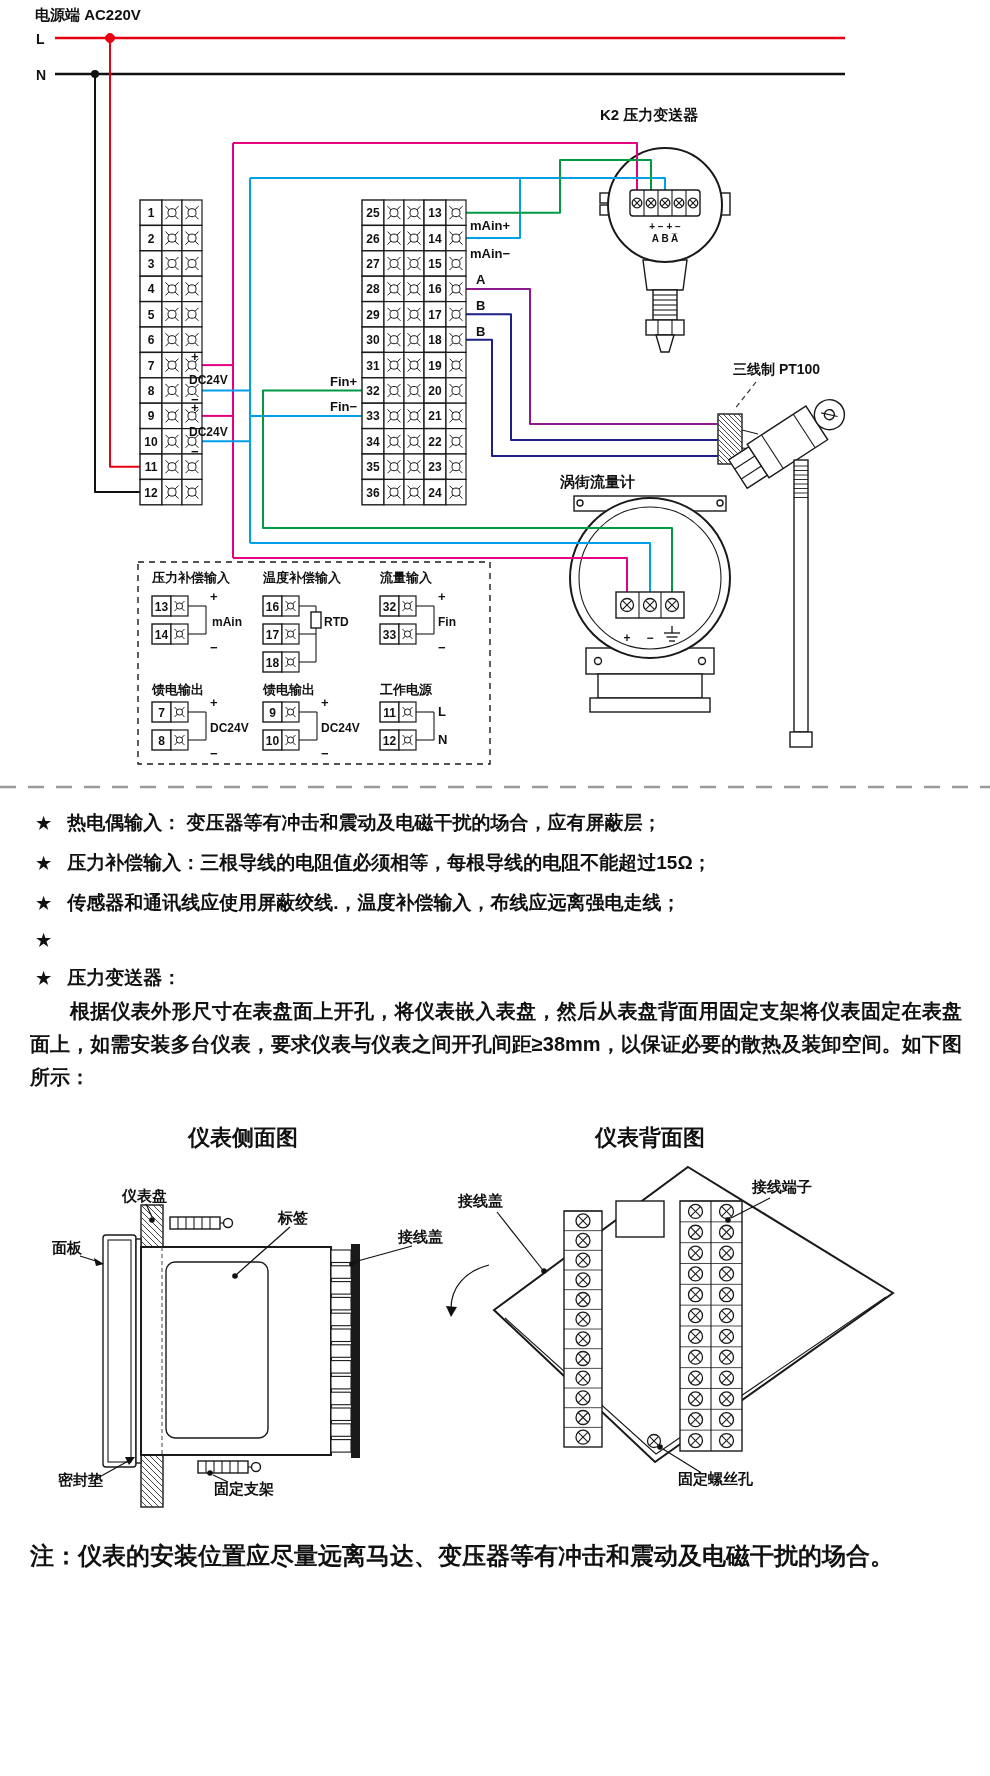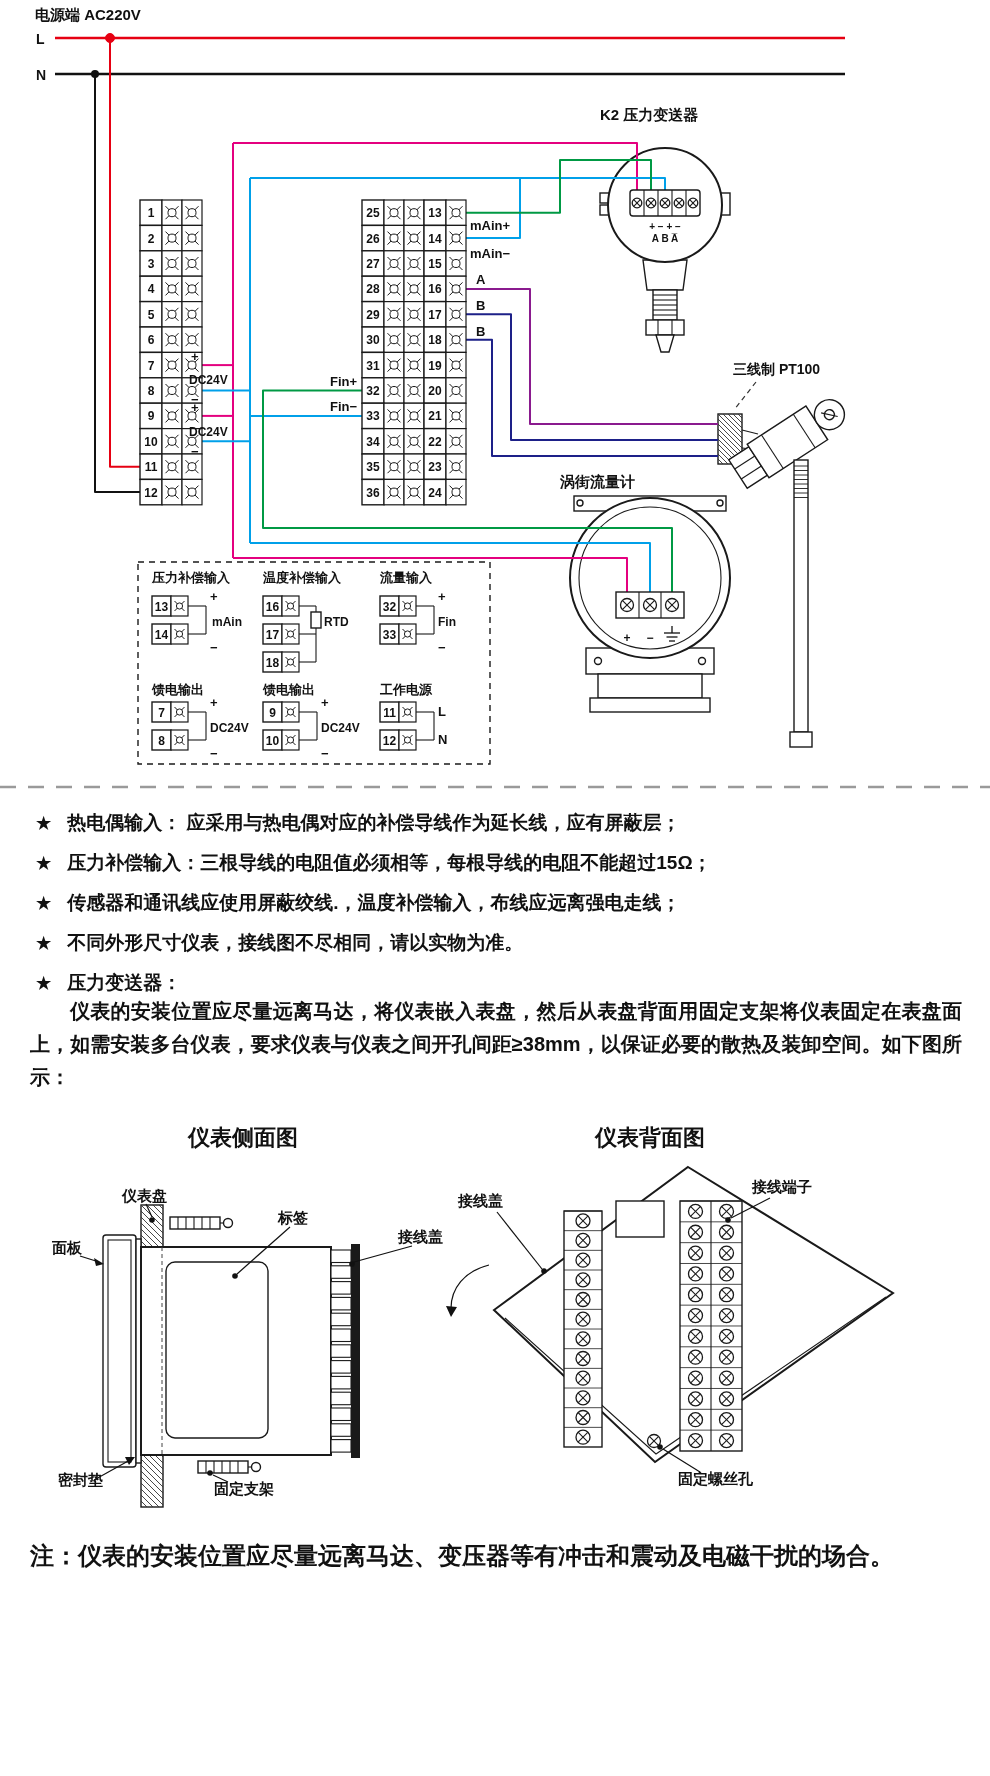--- a/index.html
+++ b/index.html
@@ -846,41 +846,40 @@
         <line x1="669" y1="641" x2="675" y2="641"></line>
       </g>
     </g>
 
     <line x1="0" y1="787" x2="990" y2="787" class="divider"></line>
   </svg>
 
   <div class="notes">
     <div class="note-line">
         <span class="star">★</span>
-        <span>热电偶输入： 应采用与热电偶对应的补偿导线作为延长线，应有屏蔽层；</span>
+        <span>热电偶输入： 变压器等有冲击和震动及电磁干扰的场合，应有屏蔽层；</span>
       </div>
     <div class="note-line">
         <span class="star">★</span>
         <span>压力补偿输入：三根导线的电阻值必须相等，每根导线的电阻不能超过15Ω；</span>
       </div>
     <div class="note-line">
         <span class="star">★</span>
         <span>传感器和通讯线应使用屏蔽绞线.，温度补偿输入，布线应远离强电走线；</span>
       </div>
     <div class="note-line">
         <span class="star">★</span>
-        <span>不同外形尺寸仪表，接线图不尽相同，请以实物为准。</span>
       </div>
     <div class="note-line">
         <span class="star">★</span>
         <span>压力变送器：</span>
       </div>
   </div>
 
-  <p class="para">仪表的安装位置应尽量远离马达，将仪表嵌入表盘，然后从表盘背面用固定支架将仪表固定在表盘面上，如需安装多台仪表，要求仪表与仪表之间开孔间距≥38mm，以保证必要的散热及装卸空间。如下图所示：</p>
+  <p class="para">根据仪表外形尺寸在表盘面上开孔，将仪表嵌入表盘，然后从表盘背面用固定支架将仪表固定在表盘面上，如需安装多台仪表，要求仪表与仪表之间开孔间距≥38mm，以保证必要的散热及装卸空间。如下图所示：</p>
 
   <svg id="install-svg" xmlns="http://www.w3.org/2000/svg" width="990" height="430" viewBox="0 0 990 430">
 
     <g>
       <text x="243" y="40" class="title mid">仪表侧面图</text>
 
       <g id="ph-top">
         <rect x="141" y="100" width="22" height="42" fill="#fff" stroke="#1a1a1a" stroke-width="1.4"></rect>
       <line x1="141" y1="142" x2="141" y2="142" stroke="#333" stroke-width="0.9"></line>
           <line x1="141" y1="136" x2="147" y2="142" stroke="#333" stroke-width="0.9"></line>

